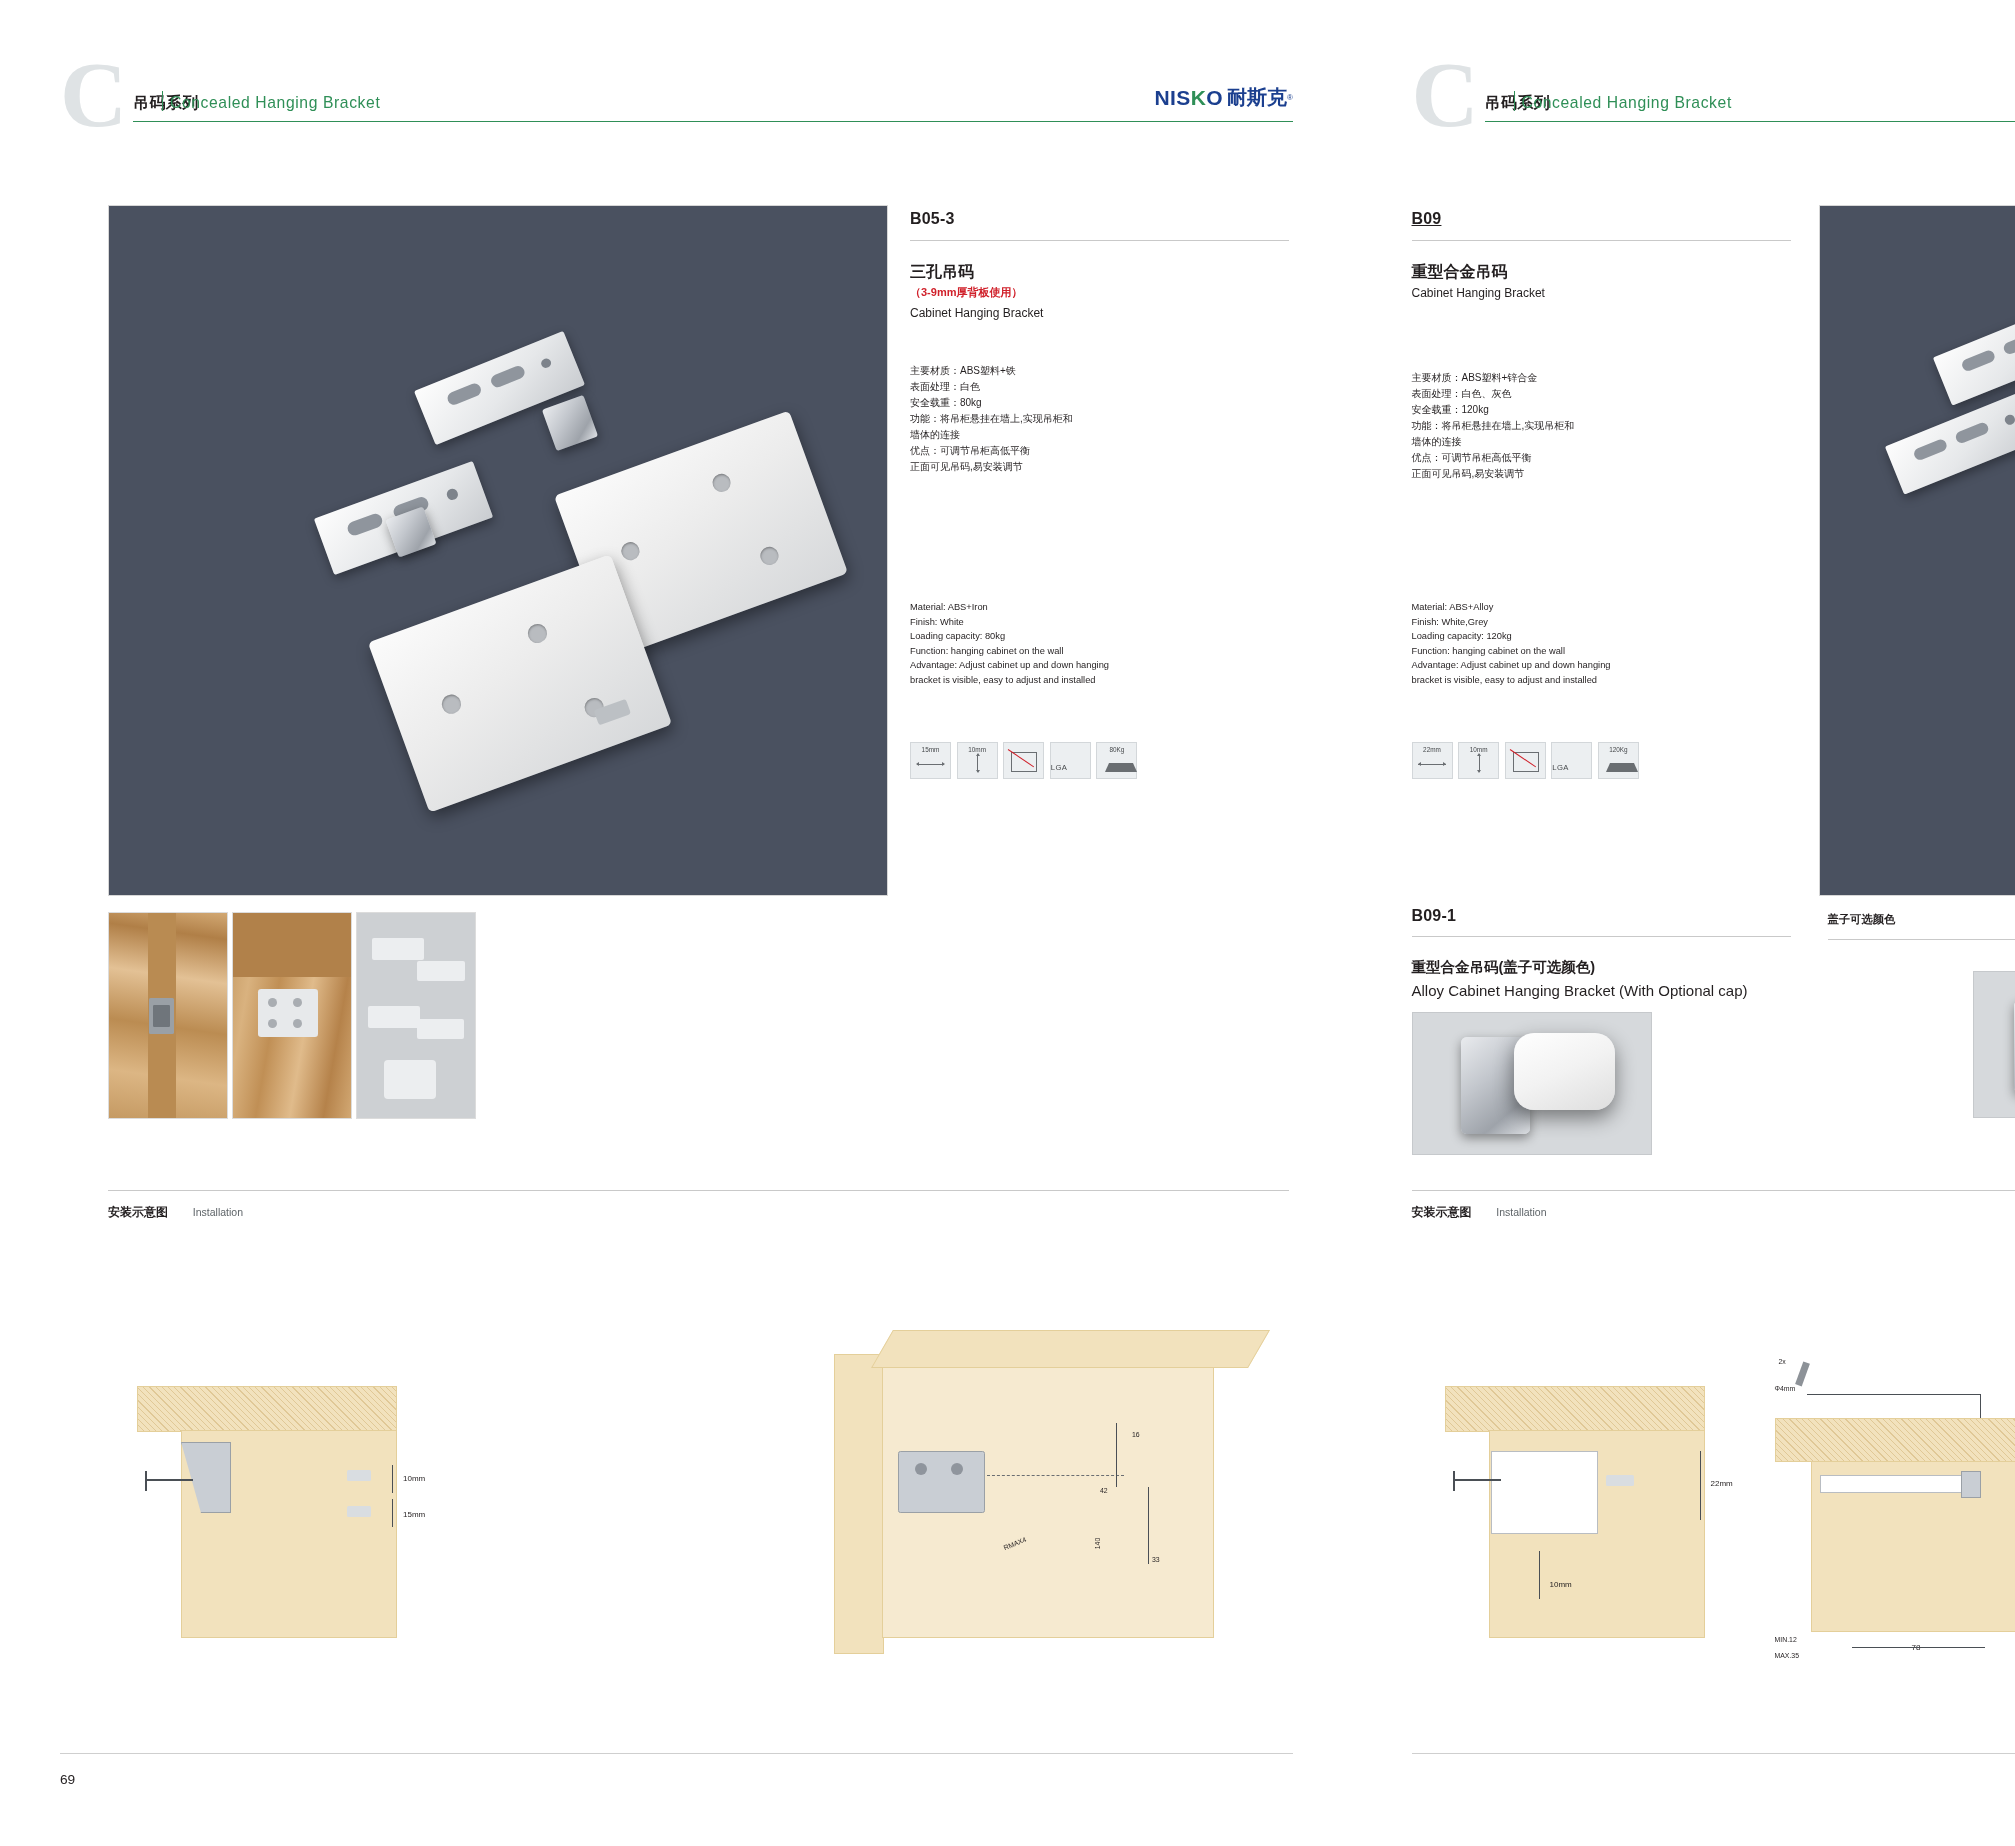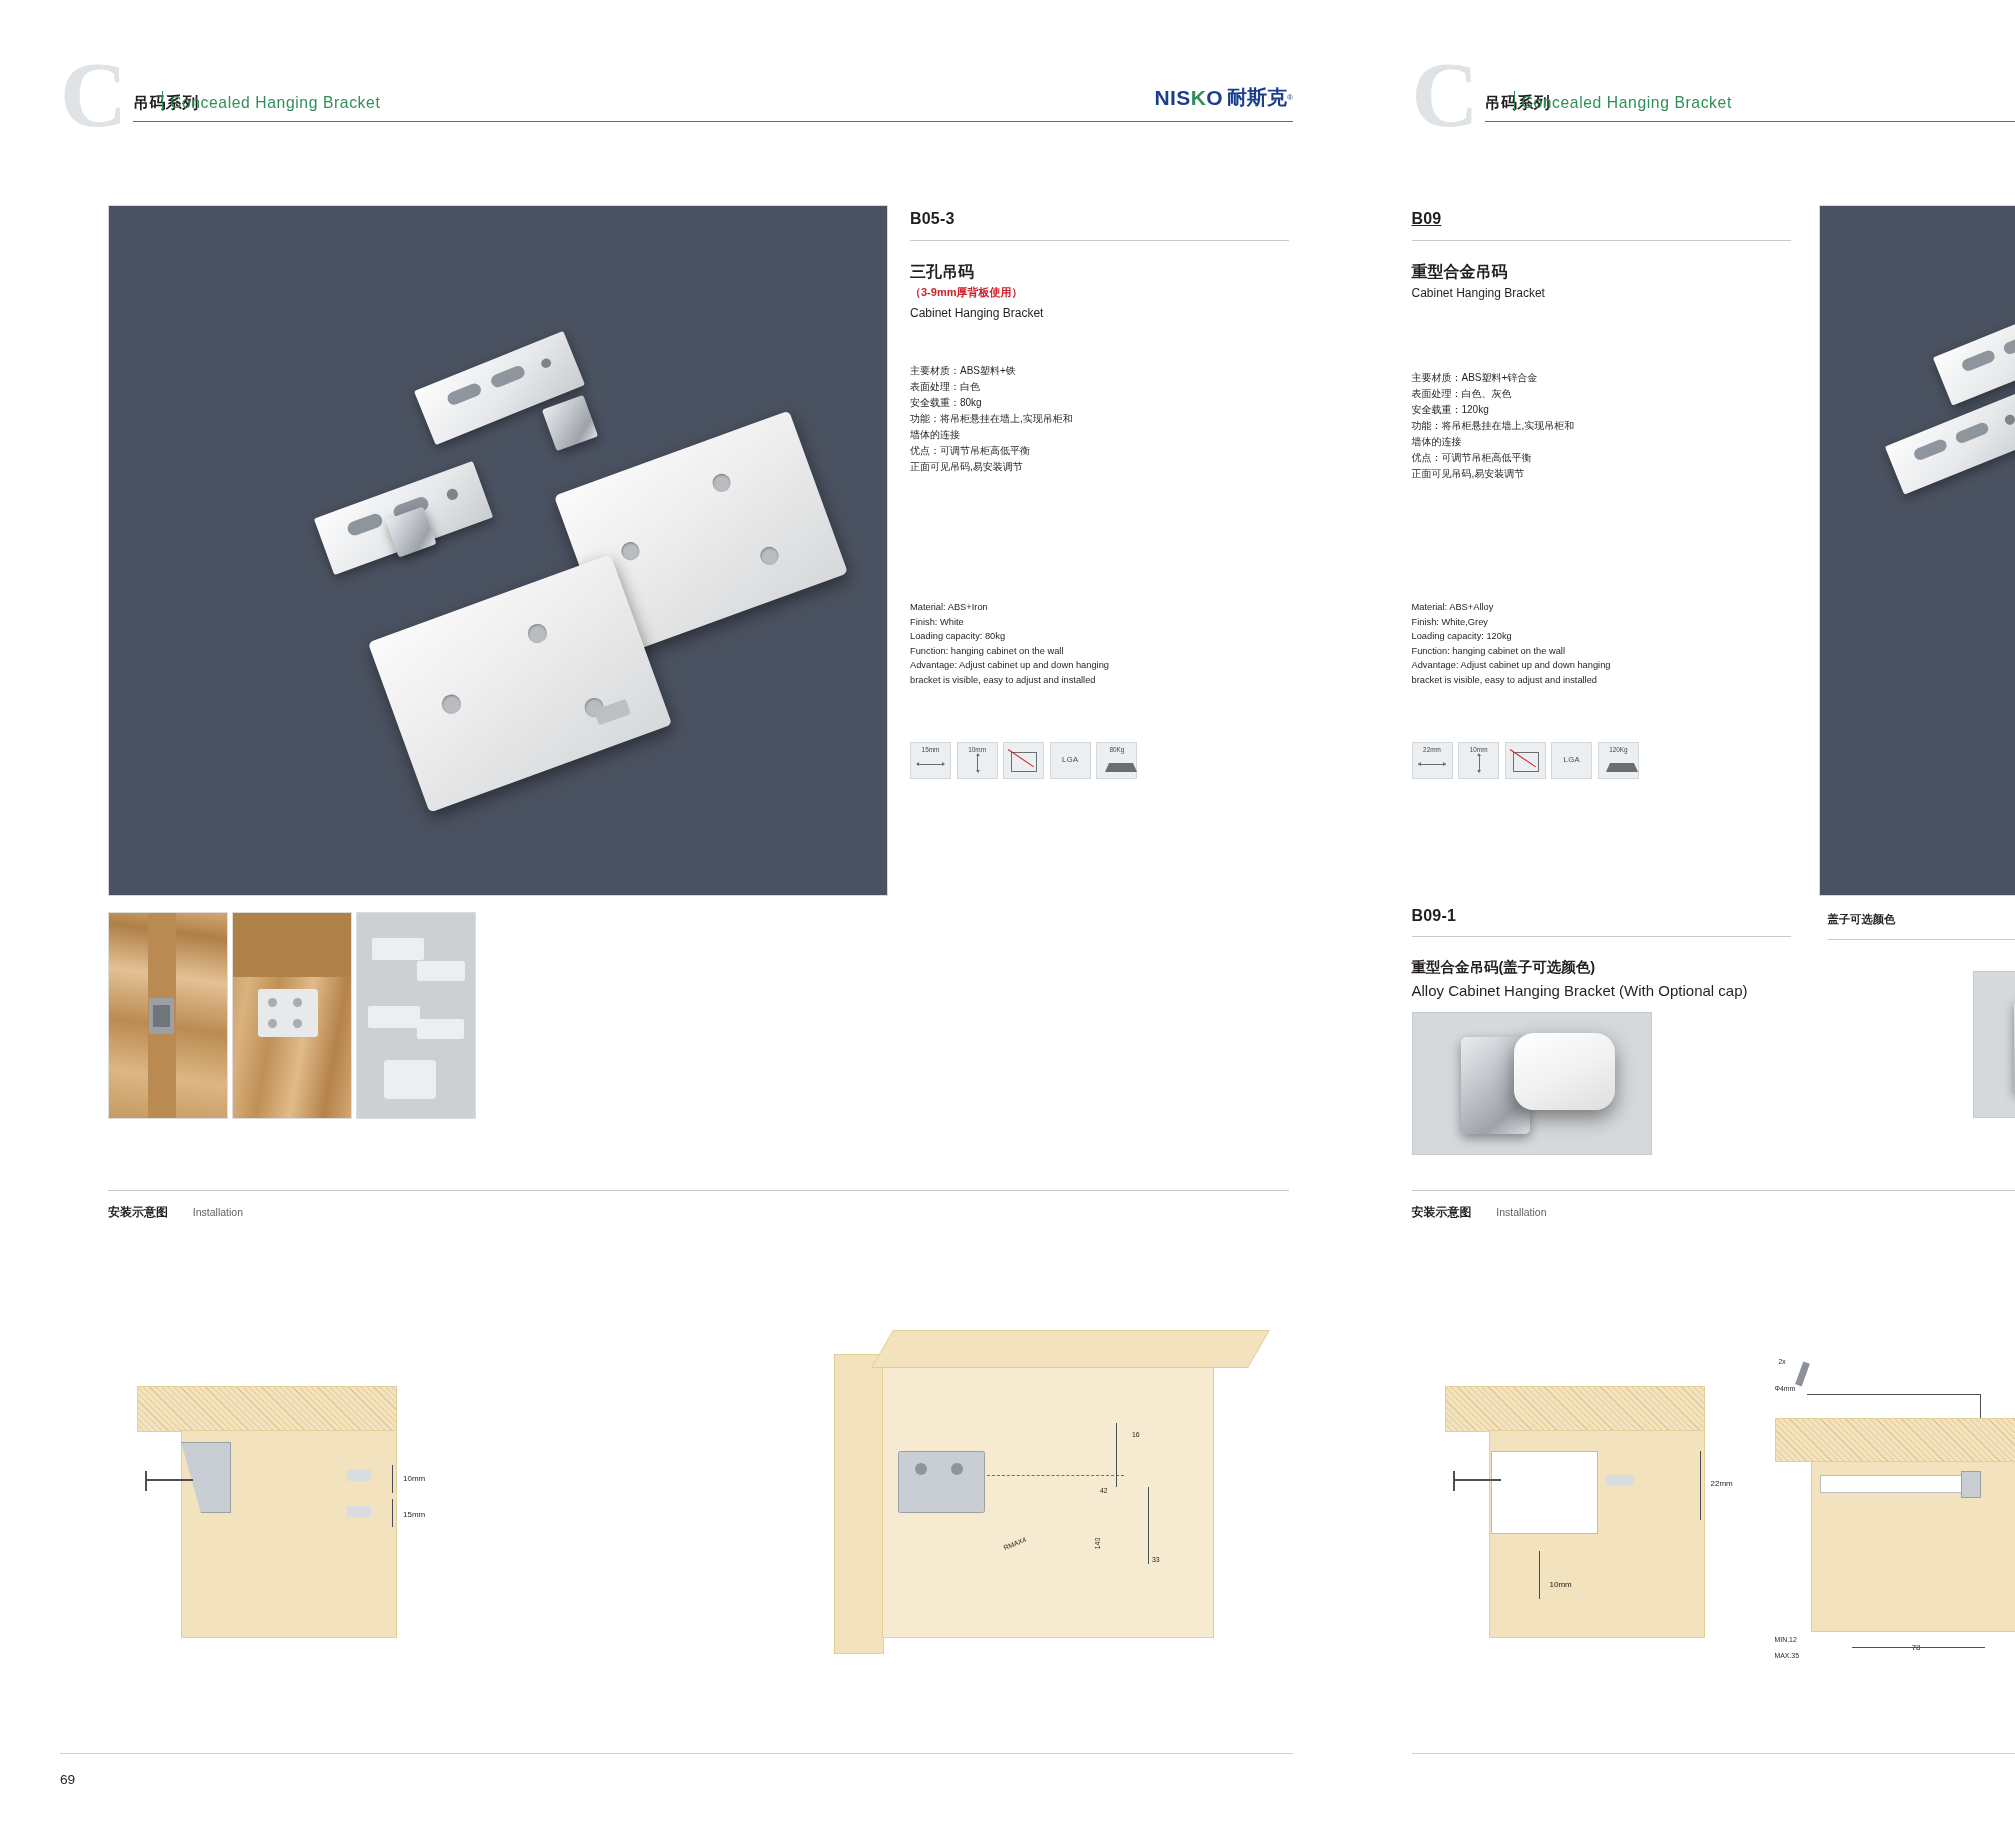--- a/index.html
+++ b/index.html
@@ -51,21 +51,21 @@
   .icobox .arrowh{position:absolute;left:5.6px;right:5.6px;top:21px;height:0.8px;background:#6a6e72;}
   .icobox .arrowh:before,.icobox .arrowh:after{content:"";position:absolute;top:-1.6px;width:0;height:0;border-top:2px solid transparent;border-bottom:2px solid transparent;}
   .icobox .arrowh:before{left:-0.4px;border-right:3.6px solid #6a6e72;}
   .icobox .arrowh:after{right:-0.4px;border-left:3.6px solid #6a6e72;}
   .icobox .arrowv{position:absolute;top:10.5px;bottom:5.6px;left:50%;width:0.8px;background:#6a6e72;}
   .icobox .arrowv:before,.icobox .arrowv:after{content:"";position:absolute;left:-1.6px;width:0;height:0;border-left:2px solid transparent;border-right:2px solid transparent;}
   .icobox .arrowv:before{top:-0.4px;border-bottom:3.6px solid #6a6e72;}
   .icobox .arrowv:after{bottom:-0.4px;border-top:3.6px solid #6a6e72;}
   .icobox .noglyph{position:absolute;left:7.3px;top:8.9px;width:24px;height:18.5px;border:0.8px solid #6a6e72;}
   .icobox .slash{position:absolute;left:4px;top:5.6px;width:31px;height:1.2px;background:#d0202a;transform:rotate(34deg);transform-origin:left center;}
-  .icobox .lgatxt{position:absolute;top:12px;left:0;width:100%;text-align:center;font-size:7.7px;color:#45484b;letter-spacing:0.4px;}
+  .icobox .lgatxt{position:absolute;top:20px;left:0;width:100%;text-align:left;font-size:7.7px;color:#45484b;letter-spacing:0.4px;}
   .icobox .trapwide{position:absolute;left:7.3px;bottom:6.4px;width:24px;height:0;border-left:4px solid transparent;border-right:4px solid transparent;border-bottom:9.7px solid #6a6e72;}
 
   
   .thumbs{position:absolute;display:flex;gap:4px;}
   .thumb{position:relative;overflow:hidden;border:0.4px solid #dcdcdc;}
   .wood{background:linear-gradient(100deg,#c59a63 0%,#d9b27f 18%,#c08f55 38%,#e0bb8b 60%,#b5824a 82%,#d2a873 100%);}
   .woodv{background:linear-gradient(8deg,#c59a63 0%,#dcb684 22%,#bb8c52 45%,#e3c195 68%,#b07f47 88%,#d2a873 100%);}
   .graybg{background:#cdd0d3;}
 
   

